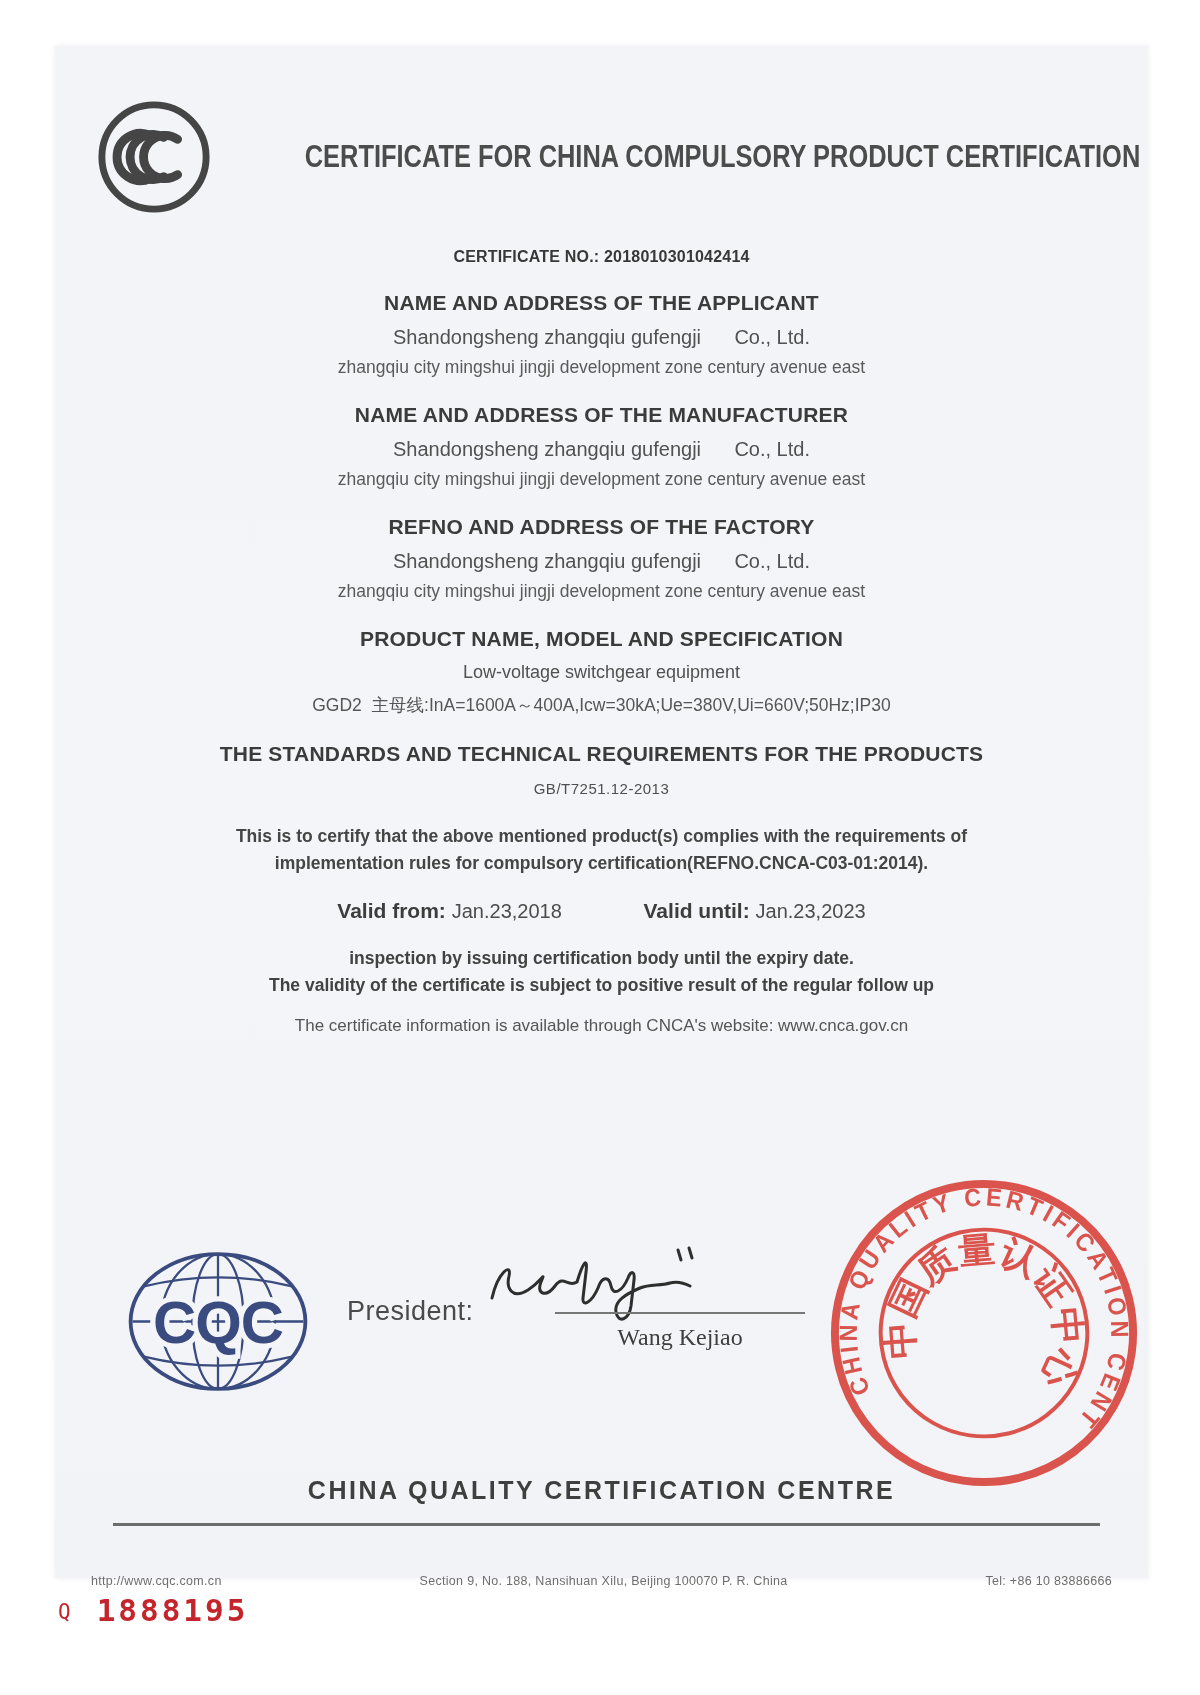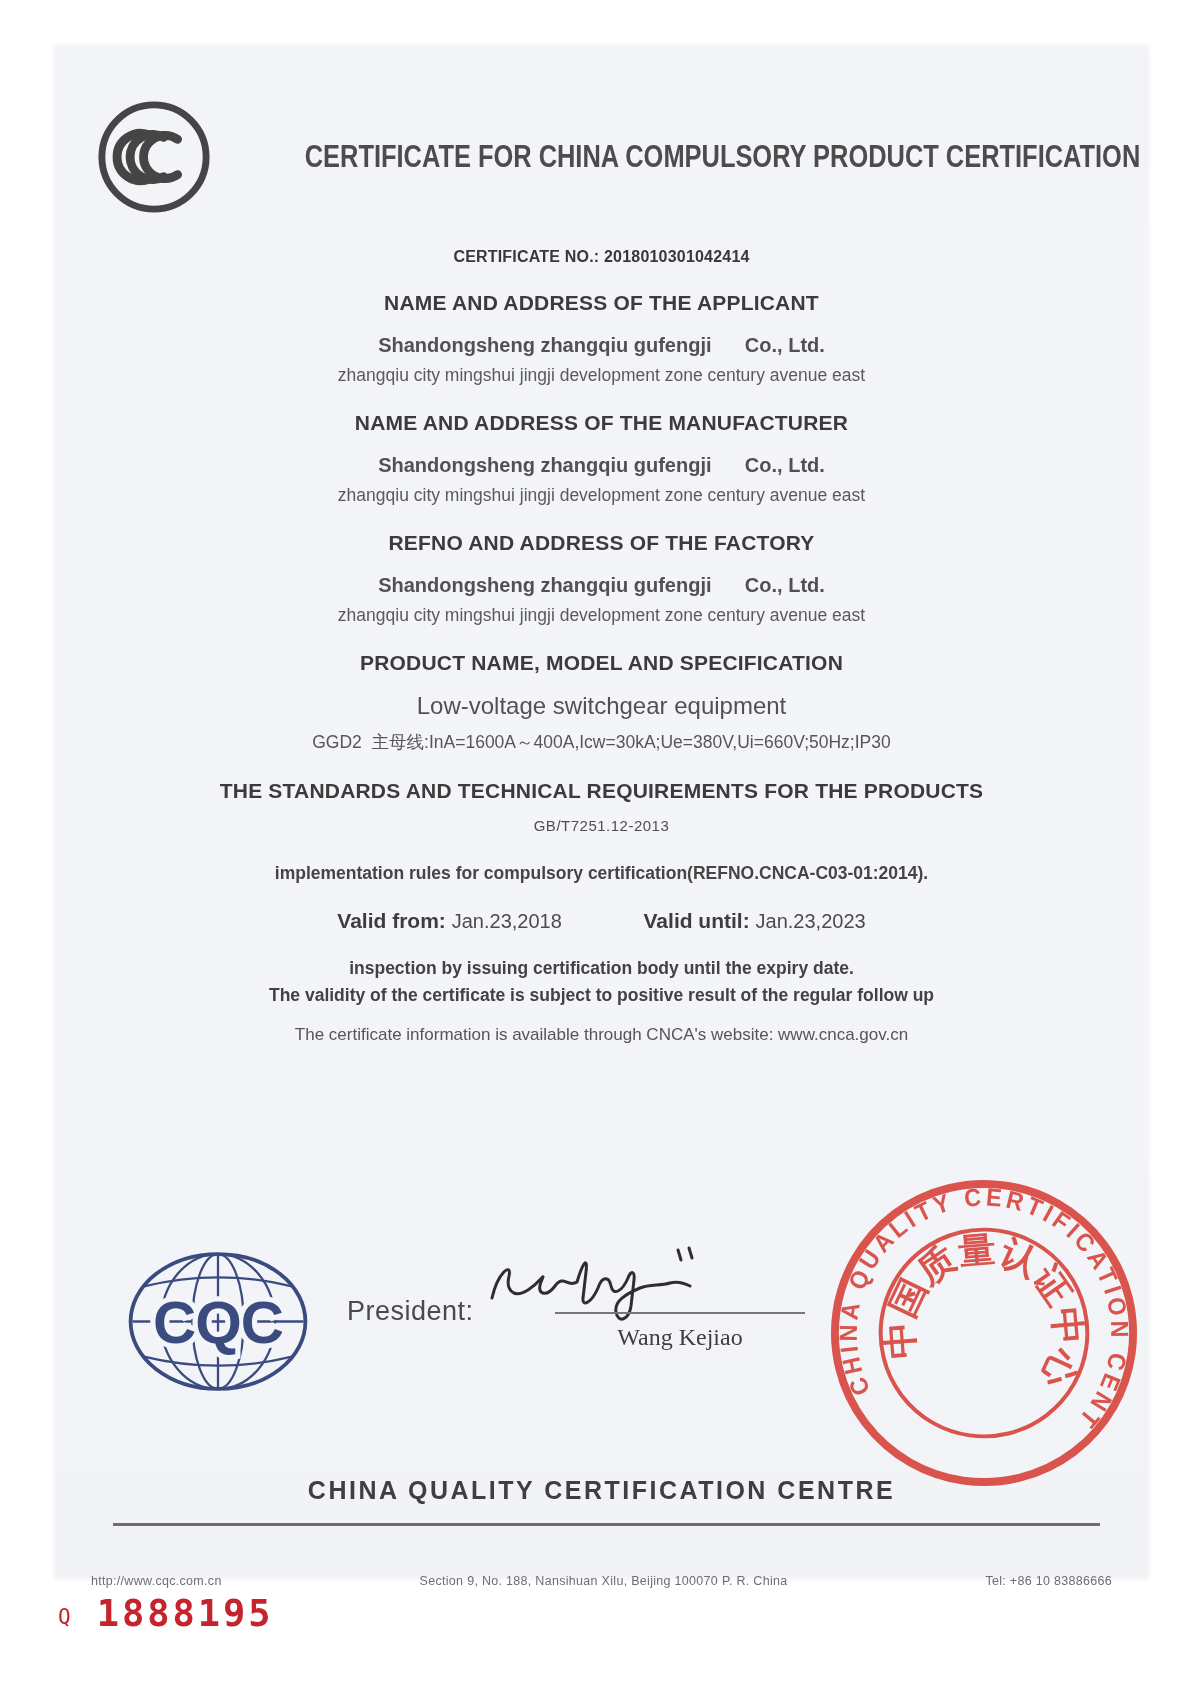--- a/index.html
+++ b/index.html
@@ -36,23 +36,23 @@
   .cert-no {
     margin-top:32px;
     font-size:16px; font-weight:bold; color:#383838;
     letter-spacing:0.2px;
   }
   .section { margin-top:25px; }
   .section-heading {
     font-size:21px; font-weight:bold; color:#3b3b3b;
     letter-spacing:0.2px;
   }
-  .company-line { margin-top:19px; font-size:20px; color:#515151;font-weight:bold; }
+  .company-line { margin-top:11px; font-size:20px; color:#515151; }
   .address-line { margin-top:8px; font-size:17.5px; color:#5a5a5a; }
-  .product-line { margin-top:17px; font-size:24px; color:#515151; }
+  .product-line { margin-top:11px; font-size:18px; color:#515151; }
   .spec-line { margin-top:10px; font-size:17.5px; color:#565656; }
   .standard-line { margin-top:14px; font-size:15px; color:#4f4f4f; letter-spacing:0.5px; }
   .certify-para {
     margin-top:26px;
     font-size:17.5px; font-weight:bold; color:#454545; line-height:1.55;
   }
   .valid-row { margin-top:22px; font-size:21px; color:#3d3d3d; }
   .valid-label { font-weight:bold; }
   .valid-value { font-weight:normal; font-size:20px; color:#4c4c4c; }
   .valid-gap { display:inline-block; width:70px; }
@@ -93,21 +93,21 @@
     display:flex; justify-content:space-between; align-items:baseline;
     font-size:12.5px; color:#6e6e6e; letter-spacing:0.3px;margin-top:32px;
   }
   .footer-item { padding:0 8px; }
   
   .serial {
     position:absolute; left:58px; top:1592px;
     color:#c4242b; font-family:"DejaVu Sans Mono", monospace;
   }
   .serial-prefix { font-size:21px; margin-right:26px; vertical-align:2px; }
-  .serial-number { font-size:37px; font-weight:bold; letter-spacing:3px; }
+  .serial-number { font-size:31px; font-weight:bold; letter-spacing:3px; }
 </style>
 </head>
 <body>
 
 <div class="paper">
 
   <div class="header-row">
     <svg class="ccc-logo" viewBox="0 0 120 120">
       <circle cx="60" cy="60" r="53" fill="none" stroke="#454545" stroke-width="7"></circle>
       <g fill="none" stroke="#454545" stroke-width="9" stroke-linecap="round">
@@ -147,20 +147,21 @@
       <div class="product-line">Low-voltage switchgear equipment</div>
       <div class="spec-line">GGD2&nbsp;&nbsp;主母线:InA=1600A～400A,Icw=30kA;Ue=380V,Ui=660V;50Hz;IP30</div>
     </div>
 
     <div class="section">
       <div class="section-heading">THE STANDARDS AND TECHNICAL REQUIREMENTS FOR THE PRODUCTS</div>
       <div class="standard-line">GB/T7251.12-2013</div>
     </div>
 
     <div class="certify-para">
+      <div>This is to certify that the above mentioned product(s) complies with the requirements of</div>
       <div>implementation rules for compulsory certification(REFNO.CNCA-C03-01:2014).</div>
     </div>
 
     <div class="valid-row">
       <span class="valid-label">Valid from:</span>
       <span class="valid-value">Jan.23,2018</span>
       <span class="valid-gap"></span>
       <span class="valid-label">Valid until:</span>
       <span class="valid-value">Jan.23,2023</span>
     </div>

